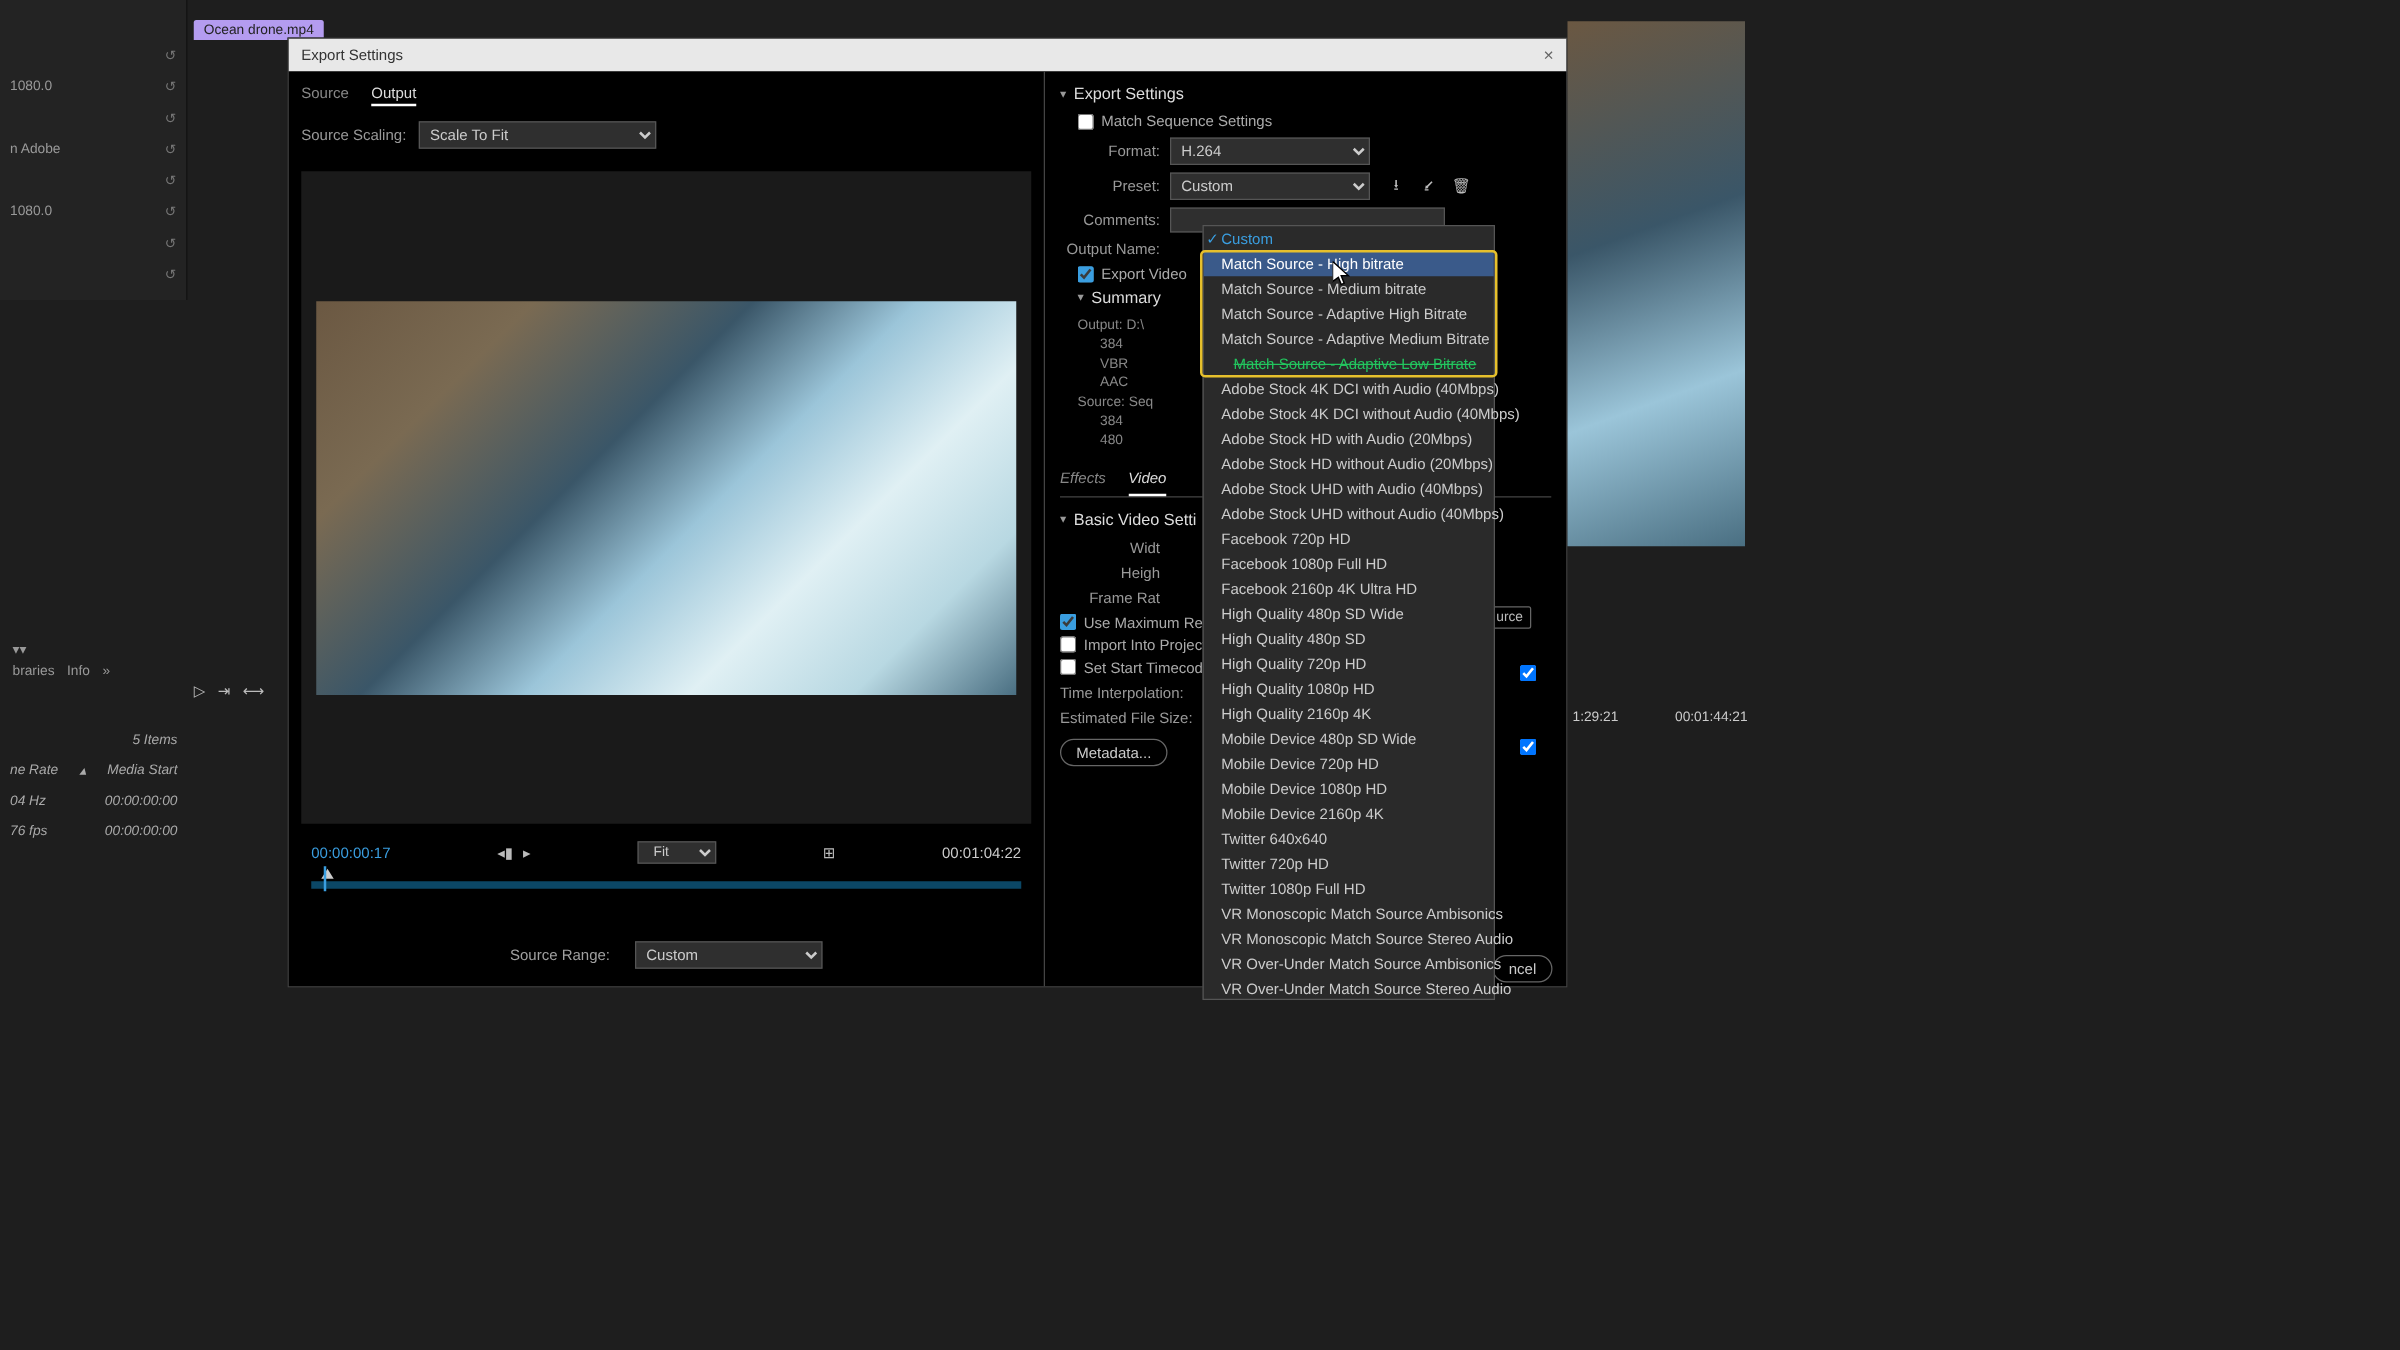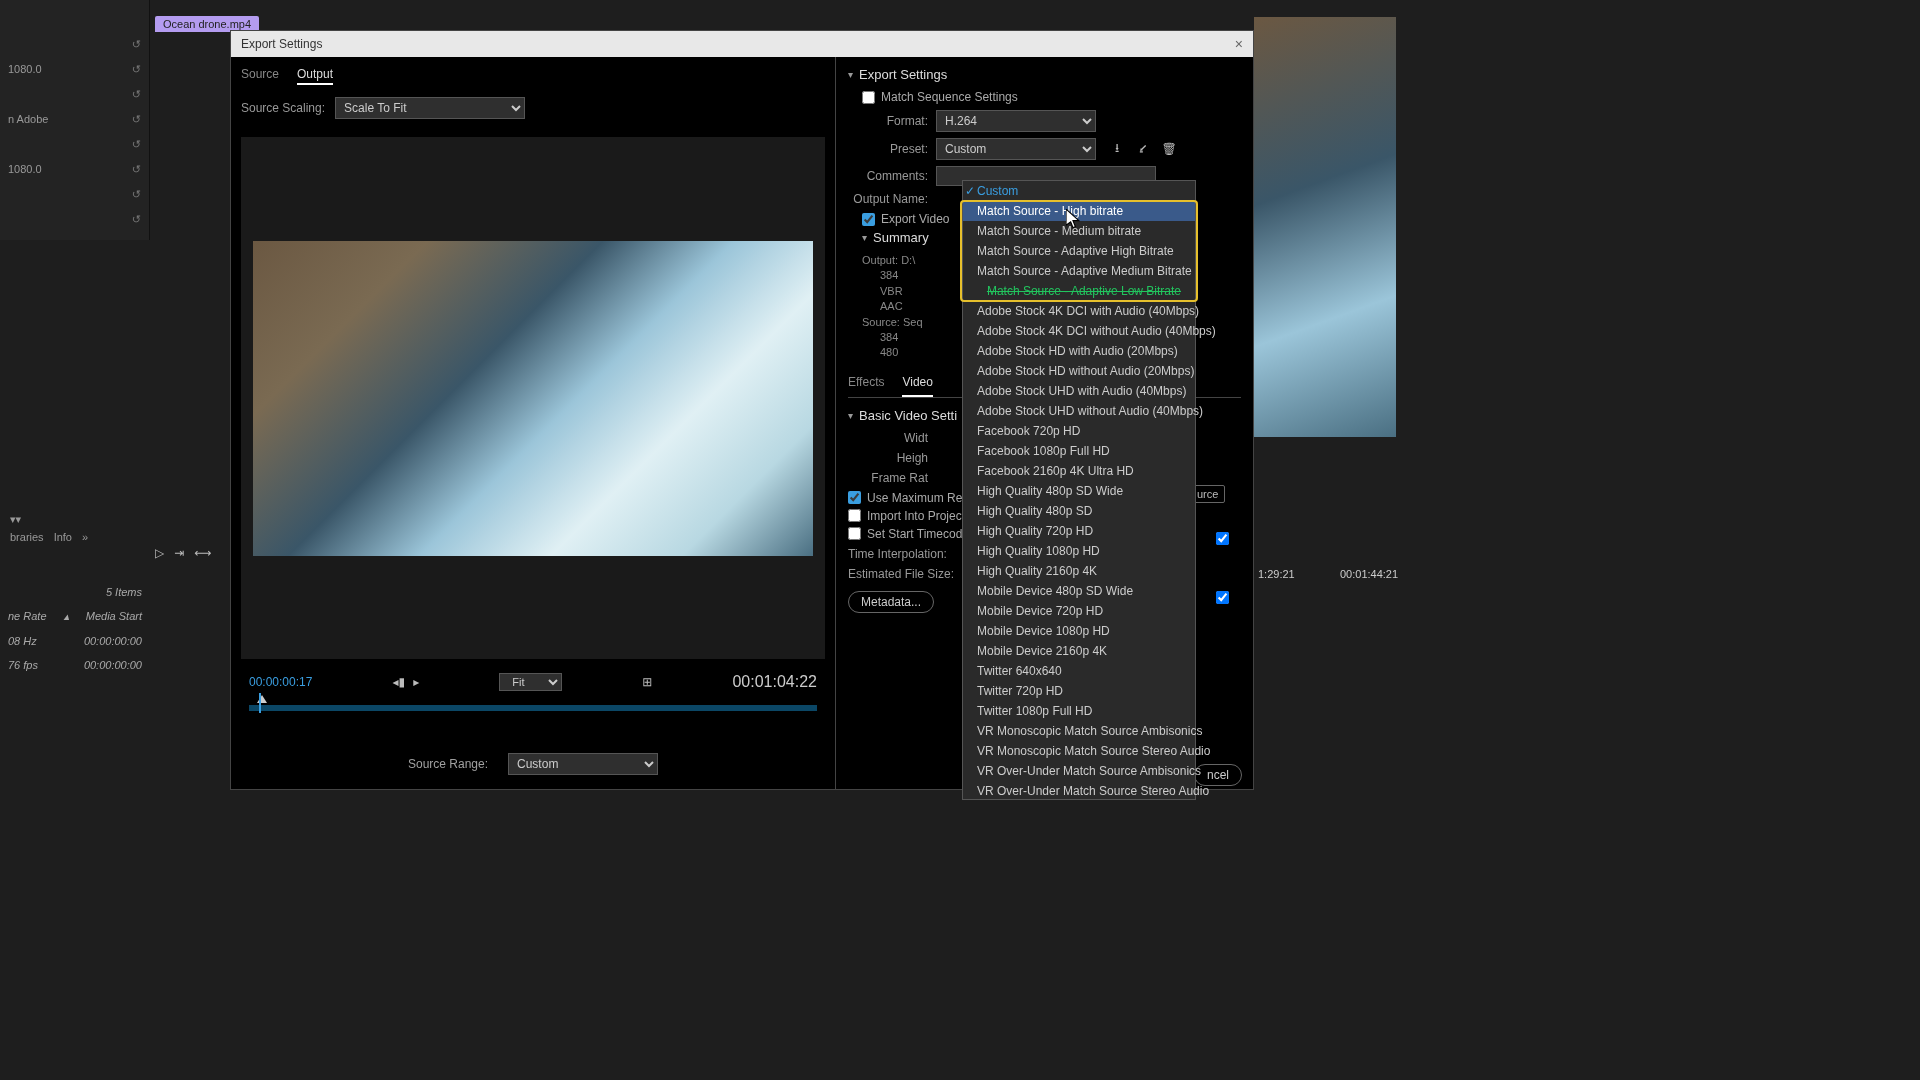--- a/index.html
+++ b/index.html
@@ -25,21 +25,21 @@
 .scaling-row { display: flex; align-items: center; gap: 10px; padding: 8px 0; font-size: 12px; }
 .scaling-row label { color: #999; }
 .scaling-row select { background: #2f2f2f; border: 1px solid #555; color: #ccc; width: 190px; padding: 2px 4px; font-size: 12px; }
 
 .preview-image { flex: 1; display: flex; align-items: center; justify-content: center; background: #1a1a1a; margin: 10px 0; }
 .preview-image .img { width: 560px; height: 315px; background: linear-gradient(135deg,#6b5842 0%,#7a6a52 20%,#3a5668 40%,#9bc5d9 55%,#e0f0f4 70%,#b8d8e2 85%,#4a6f82 100%); }
 
 .playbar { display: flex; align-items: center; justify-content: space-between; padding: 4px 8px; }
 .playbar .tc { color: #3a9ee0; font-size: 12px; }
 .playbar .fit-select { background: #2f2f2f; border: 1px solid #555; color: #ccc; padding: 1px 20px 1px 8px; font-size: 11px; }
-.playbar .dur { color: #ccc; font-size: 16px; }
+.playbar .dur { color: #ccc; font-size: 12px; }
 .playbar .playicons { display: flex; gap: 8px; color: #bbb; }
 .scrubbar { height: 18px; position: relative; margin: 2px 8px 6px; }
 .scrubbar .track { position: absolute; top: 8px; left: 0; right: 0; height: 6px; background: #0b4766; }
 .scrubbar .inpoint { position: absolute; left: 8px; top: -2px; width: 0; height: 0; border-left: 5px solid transparent; border-right: 5px solid transparent; border-bottom: 8px solid #ccc; }
 .scrubbar .playhead { position: absolute; left: 10px; top: -4px; width: 2px; height: 20px; background: #3a9ee0; }
 
 .srcrange-row { display: flex; align-items: center; justify-content: center; gap: 20px; padding: 4px; font-size: 12px; margin-top: 28px; }
 .srcrange-row select { background: #2f2f2f; border: 1px solid #555; color: #ccc; width: 150px; padding: 2px 4px; font-size: 12px; }
 
 
@@ -48,21 +48,21 @@
 .disclosure { font-size: 10px; color: #999; }
 .form-row { display: flex; align-items: center; margin: 6px 0; gap: 8px; }
 .form-row label { width: 80px; text-align: right; color: #999; }
 .form-row select, .form-row input[type=text] { background: #2f2f2f; border: 1px solid #555; color: #ccc; width: 160px; padding: 2px 4px; font-size: 12px; }
 .form-row input[type=text].wide { width: 220px; }
 .chk { display: flex; align-items: center; gap: 6px; margin: 4px 0; }
 .chk input { accent-color: #3a9ee0; }
 .summary { font-size: 11px; color: #888; line-height: 1.4; margin: 4px 0 10px 14px; }
 .summary .sub { margin-left: 18px; }
 .tabs-row { display: flex; gap: 18px; border-bottom: 1px solid #444; margin-top: 8px; }
-.tabs-row span { color: #888; padding: 4px 0 6px; cursor: pointer; }
+.tabs-row span { color: #888; padding: 4px 0 6px; cursor: pointer; font-style: italic; }
 .tabs-row span.active { color: #ddd; border-bottom: 2px solid #fff; }
 
 .icon-btn { width: 18px; height: 18px; display: inline-flex; align-items: center; justify-content: center; color: #bbb; cursor: pointer; }
 .preset-icons { display: flex; gap: 8px; margin-left: 4px; }
 
 .footer-row { display: flex; align-items: center; gap: 10px; margin-top: 10px; }
 .footer-row .ghost-btn { border: 1px solid #666; border-radius: 12px; padding: 3px 12px; color: #ccc; cursor: pointer; }
 
 
 .preset-popup { position: absolute; top: 180px; left: 962px; width: 234px; background: #2a2a2a; border: 1px solid #555; max-height: 620px; overflow: visible; z-index: 100; }
@@ -318,21 +318,21 @@
   <span>⟷</span>
 </div>
 <div class="bottom-bits">
   <div style="text-align:right">5 Items</div>
   <div style="display:flex;justify-content:space-between">
     <span>ne Rate</span>
     <span>▴</span>
     <span>Media Start</span>
   </div>
   <div style="display:flex;justify-content:space-between">
-    <span>08 Hz</span>
+    <span>04 Hz</span>
     <span>00:00:00:00</span>
   </div>
   <div style="display:flex;justify-content:space-between">
     <span>76 fps</span>
     <span>00:00:00:00</span>
   </div>
 </div>
 
 <div class="cursor-pointer">
   <svg viewBox="0 0 12 18">

